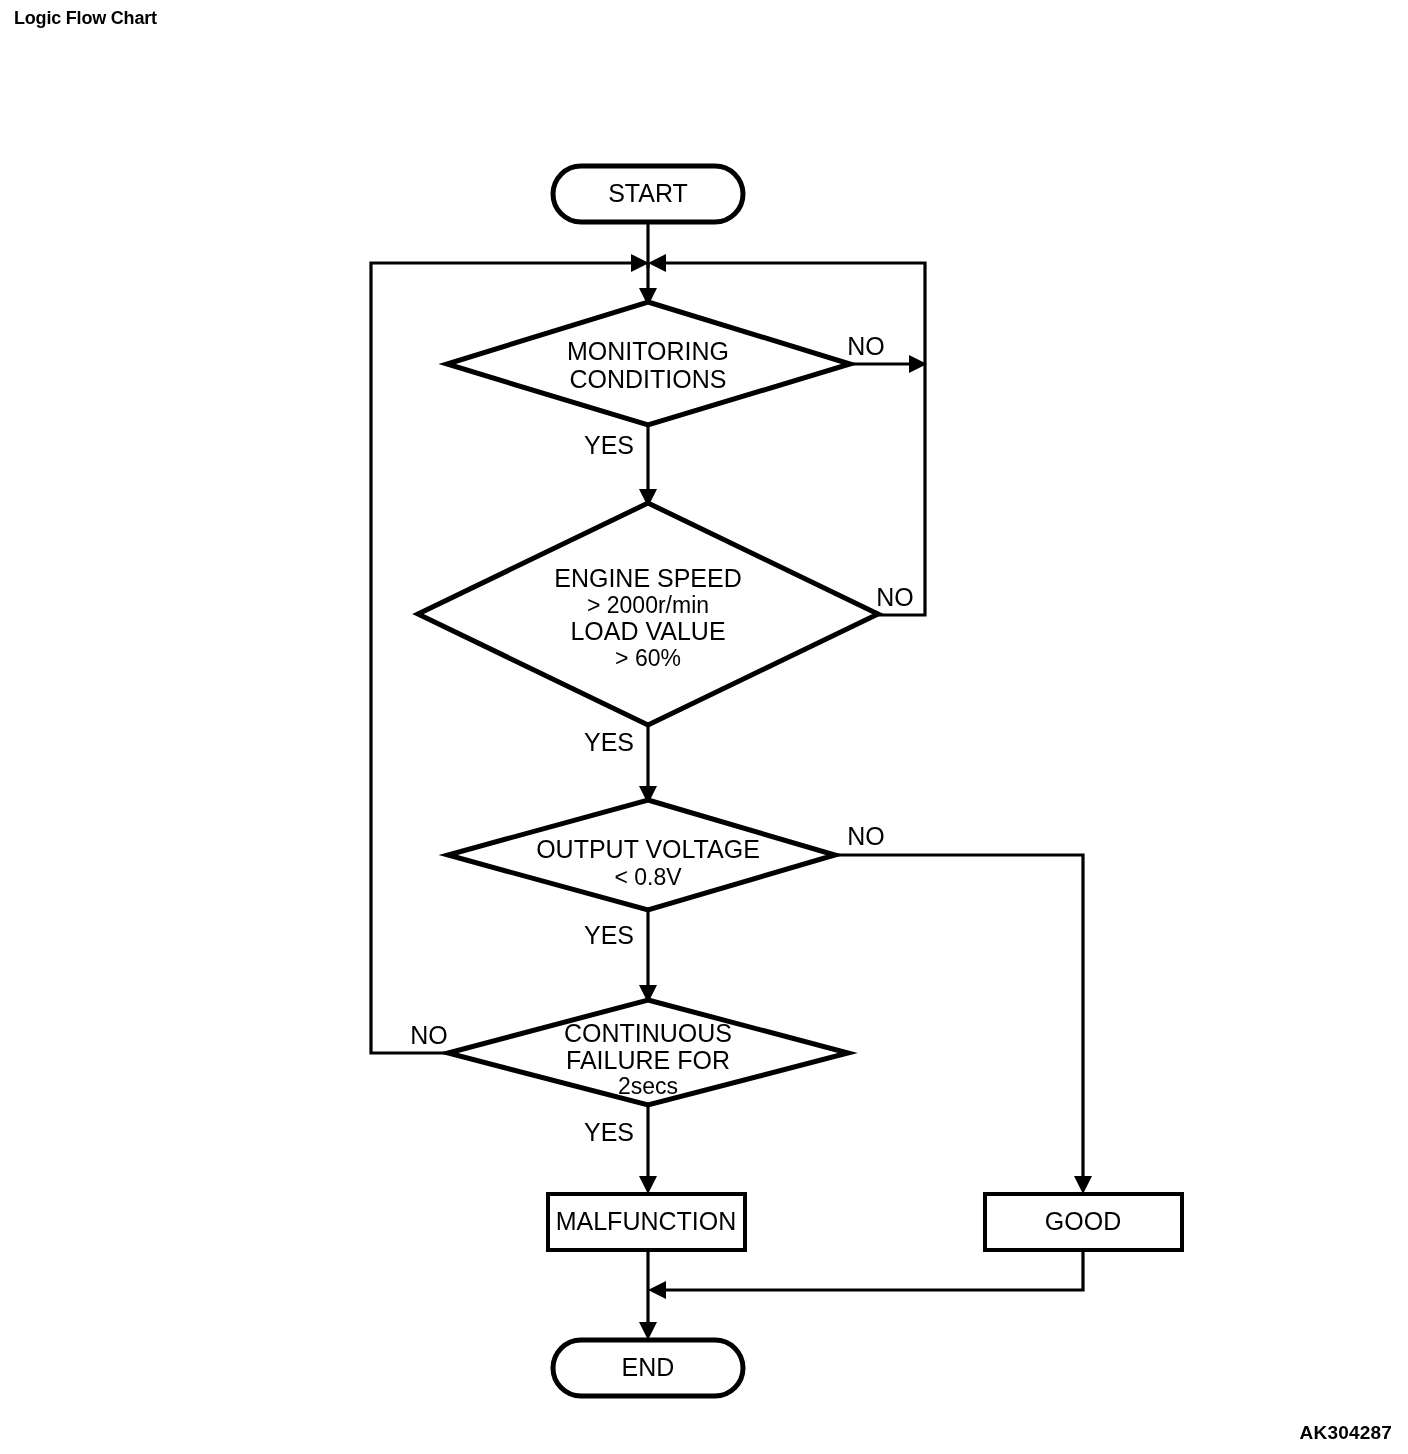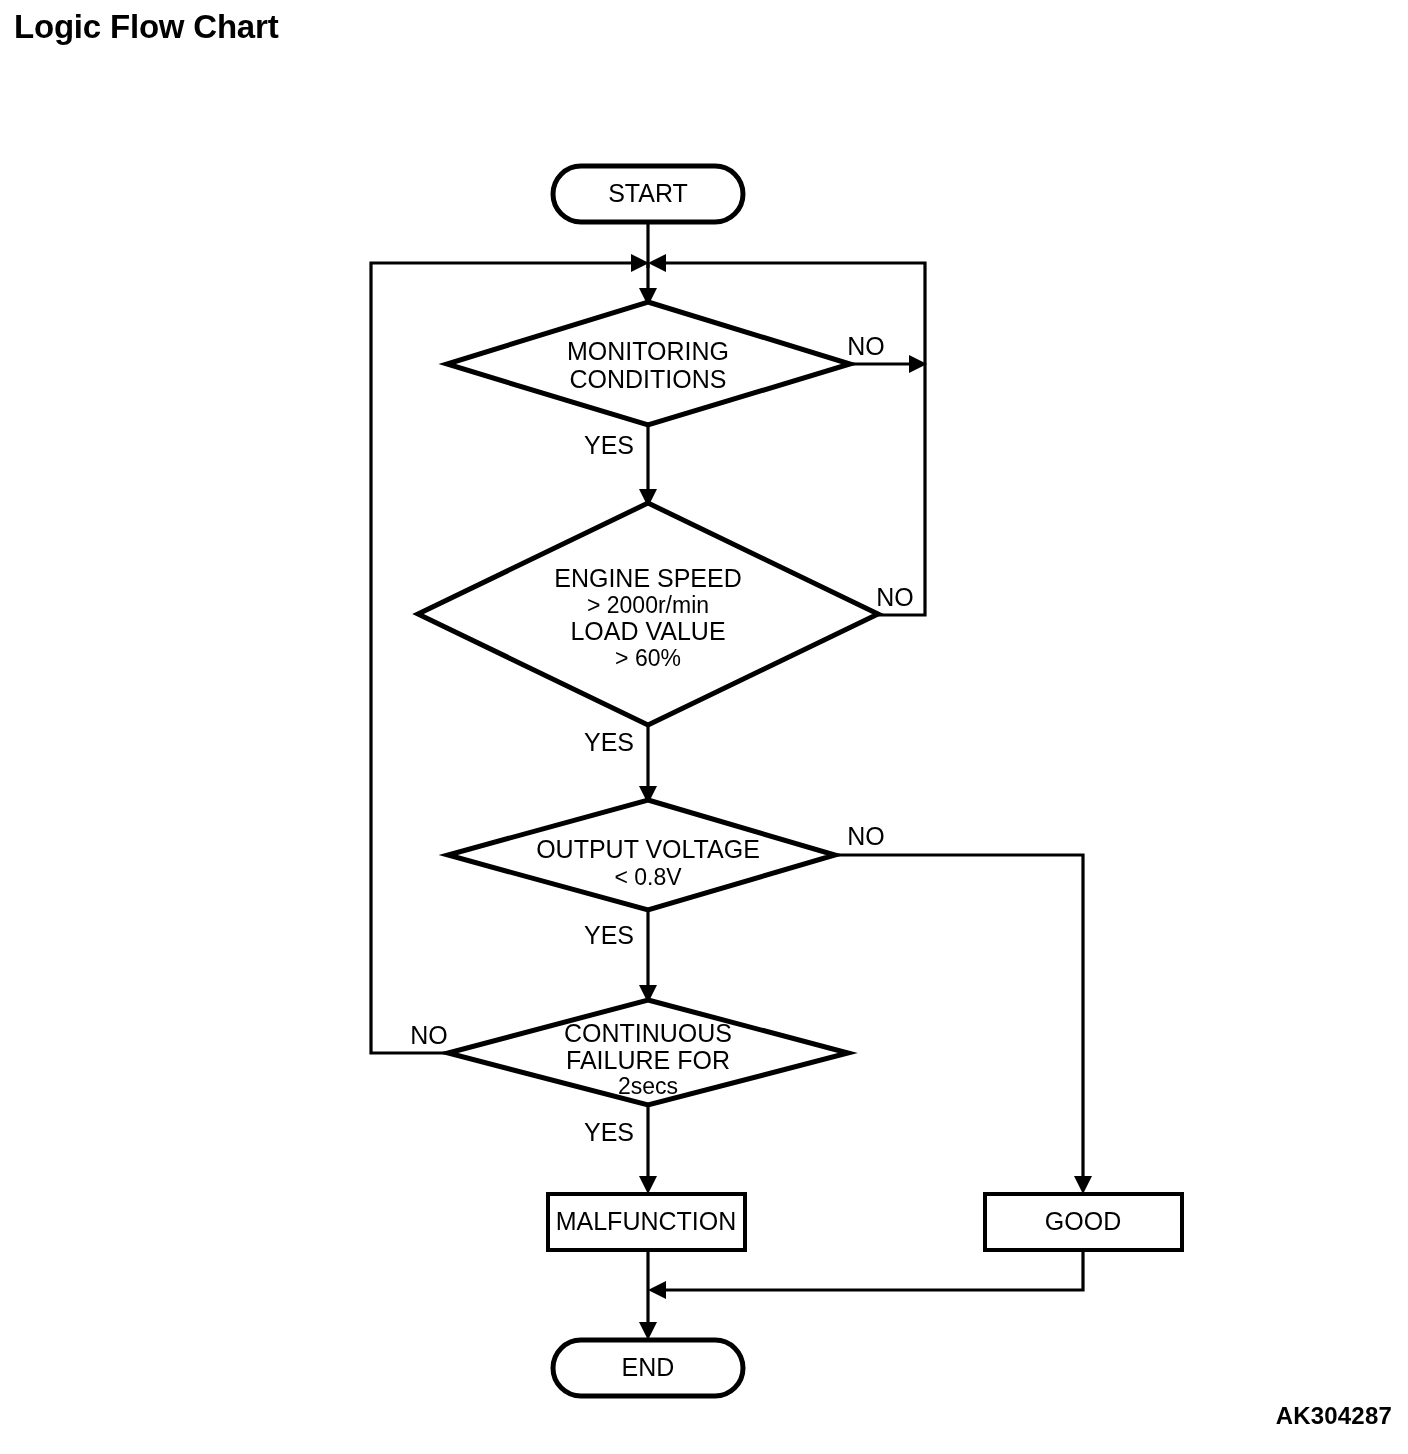--- a/index.html
+++ b/index.html
@@ -15,30 +15,30 @@
     position: relative;
     width: 1408px;
     height: 1454px;
     background: #ffffff;
     overflow: hidden;
   }
   #chart-title {
     position: absolute;
     left: 14px;
     top: 8px;
-    font-size: 33px;
+    font-size: 18px;
     font-weight: bold;
     letter-spacing: -0.2px;
     white-space: nowrap;
   }
   #corner-id {
     position: absolute;
     right: 16px;
-    bottom: 24px;
-    font-size: 24px;
+    bottom: 10px;
+    font-size: 19px;
     font-weight: bold;
     letter-spacing: 0.2px;
   }
   #flow-svg {
     position: absolute;
     left: 0;
     top: 0;
     width: 1408px;
     height: 1454px;
   }

